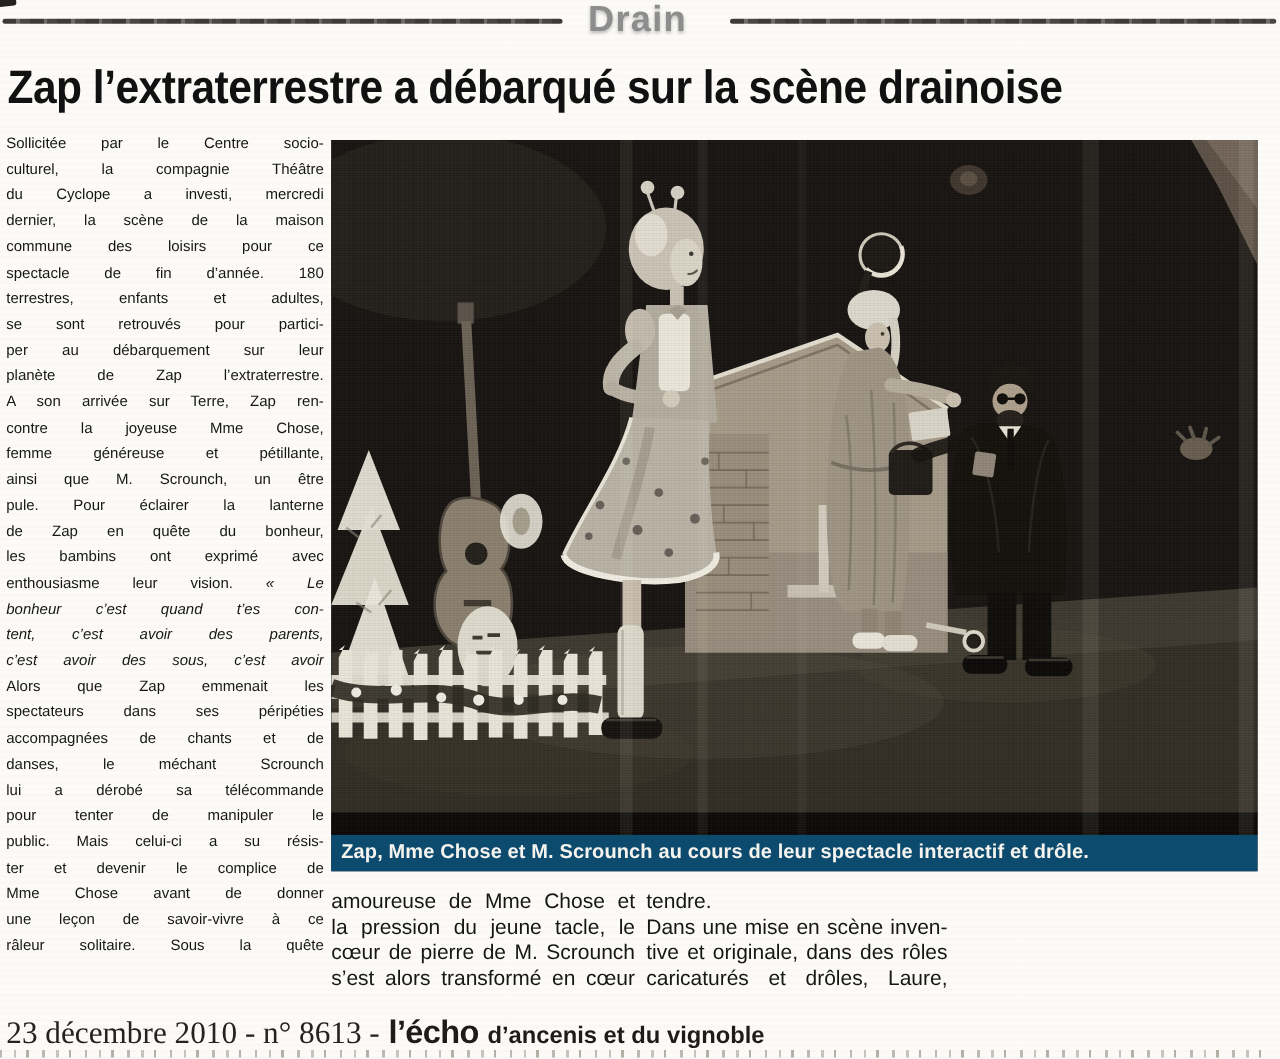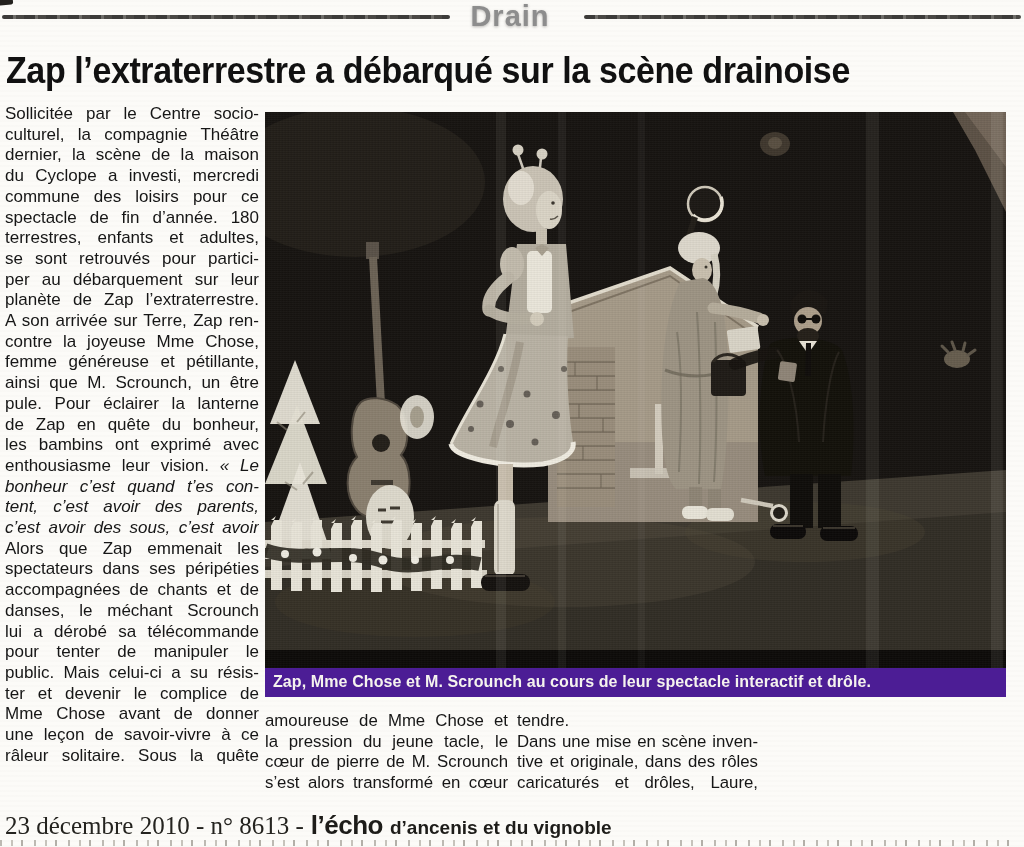--- a/index.html
+++ b/index.html
@@ -30,21 +30,21 @@
     font-size:29px; font-weight:bold; letter-spacing:1px; color:#8d8d8d;
     filter:blur(.6px); text-shadow:0 1px 3px rgba(130,128,124,.55);
   }
   
   .headline{
     position:absolute; left:6px; top:49px; width:1000px;
     font-size:34px; font-weight:bold; letter-spacing:-.4px; color:#111;
     transform:scale(1,1.1); transform-origin:top left; white-space:nowrap;
   }
   
-  .tcol{ position:absolute; font-size:17px; line-height:20.7px; color:#161616; }
+  .tcol{ position:absolute; font-size:12px; line-height:20.7px; color:#161616; }
   .tline{ text-align:justify; text-align-last:justify; word-spacing:.02em; white-space:nowrap; overflow:hidden; }
   .tline.last{ text-align-last:left; }
   .ital{ font-style:italic; }
   #col1{ left:5px;   top:104px; width:254px; }
   #col2{ left:265px; top:711px; width:243px; font-size:16.8px; line-height:20.6px;}
   #col3{ left:517px; top:711px; width:241px; font-size:16.8px; line-height:20.6px;}
   #col4{ left:770px; top:711px; width:246px; font-size:16.8px; line-height:20.6px;}
   
   figure.photo{
     position:absolute; left:265px; top:112px; width:741px; height:585px;
@@ -52,21 +52,21 @@
   }
   figure.photo svg{ display:block; }
   .photo-grain{
     position:absolute; left:0; top:0; width:741px; height:556px; pointer-events:none;
     background:
       repeating-linear-gradient(0deg, rgba(255,255,255,.018) 0 1px, rgba(0,0,0,.03) 1px 2px),
       repeating-linear-gradient(90deg, rgba(255,255,255,.012) 0 1px, rgba(0,0,0,.02) 2px 3px);
   }
   figcaption.caption-bar{
     position:absolute; left:0; bottom:0; width:741px; height:29px;
-    background:#4c1d95; color:#f5f3ee;
+    background:#0c4a6e; color:#f5f3ee;
     font-size:16px; font-weight:bold; padding:5px 8px 0 8px;
     letter-spacing:.1px; white-space:nowrap;
   }
   
   .footer{
     position:absolute; left:5px; top:810px; width:700px;
     display:flex; align-items:baseline; gap:7px; white-space:nowrap;
   }
   .footer .date{ font-family:"Liberation Serif", serif; font-size:25px; color:#24231f; }
   .footer .echo{ font-size:26px; font-weight:bold; letter-spacing:-.5px; color:#1d1c19; }
@@ -86,22 +86,22 @@
   <div class="corner-mark"></div>
   <div class="rule left"></div>
   <div class="rule right"></div>
   <div class="section-title">Drain</div>
 
   <h1 class="headline">Zap l’extraterrestre a débarqué sur la scène drainoise</h1>
 
   <div class="tcol" id="col1">
       <div class="tline"><span>Sollicitée par le Centre socio-</span></div>
       <div class="tline"><span>culturel, la compagnie Théâtre</span></div>
+      <div class="tline"><span>du Cyclope a investi, mercredi</span></div>
       <div class="tline"><span>dernier, la scène de la maison</span></div>
-      <div class="tline"><span>du Cyclope a investi, mercredi</span></div>
       <div class="tline"><span>commune des loisirs pour ce</span></div>
       <div class="tline"><span>spectacle de fin d’année. 180</span></div>
       <div class="tline"><span>terrestres, enfants et adultes,</span></div>
       <div class="tline"><span>se sont retrouvés pour partici-</span></div>
       <div class="tline"><span>per au débarquement sur leur</span></div>
       <div class="tline"><span>planète de Zap l’extraterrestre.</span></div>
       <div class="tline"><span>A son arrivée sur Terre, Zap ren-</span></div>
       <div class="tline"><span>contre la joyeuse Mme Chose,</span></div>
       <div class="tline"><span>femme généreuse et pétillante,</span></div>
       <div class="tline"><span>ainsi que M. Scrounch, un être</span></div>

